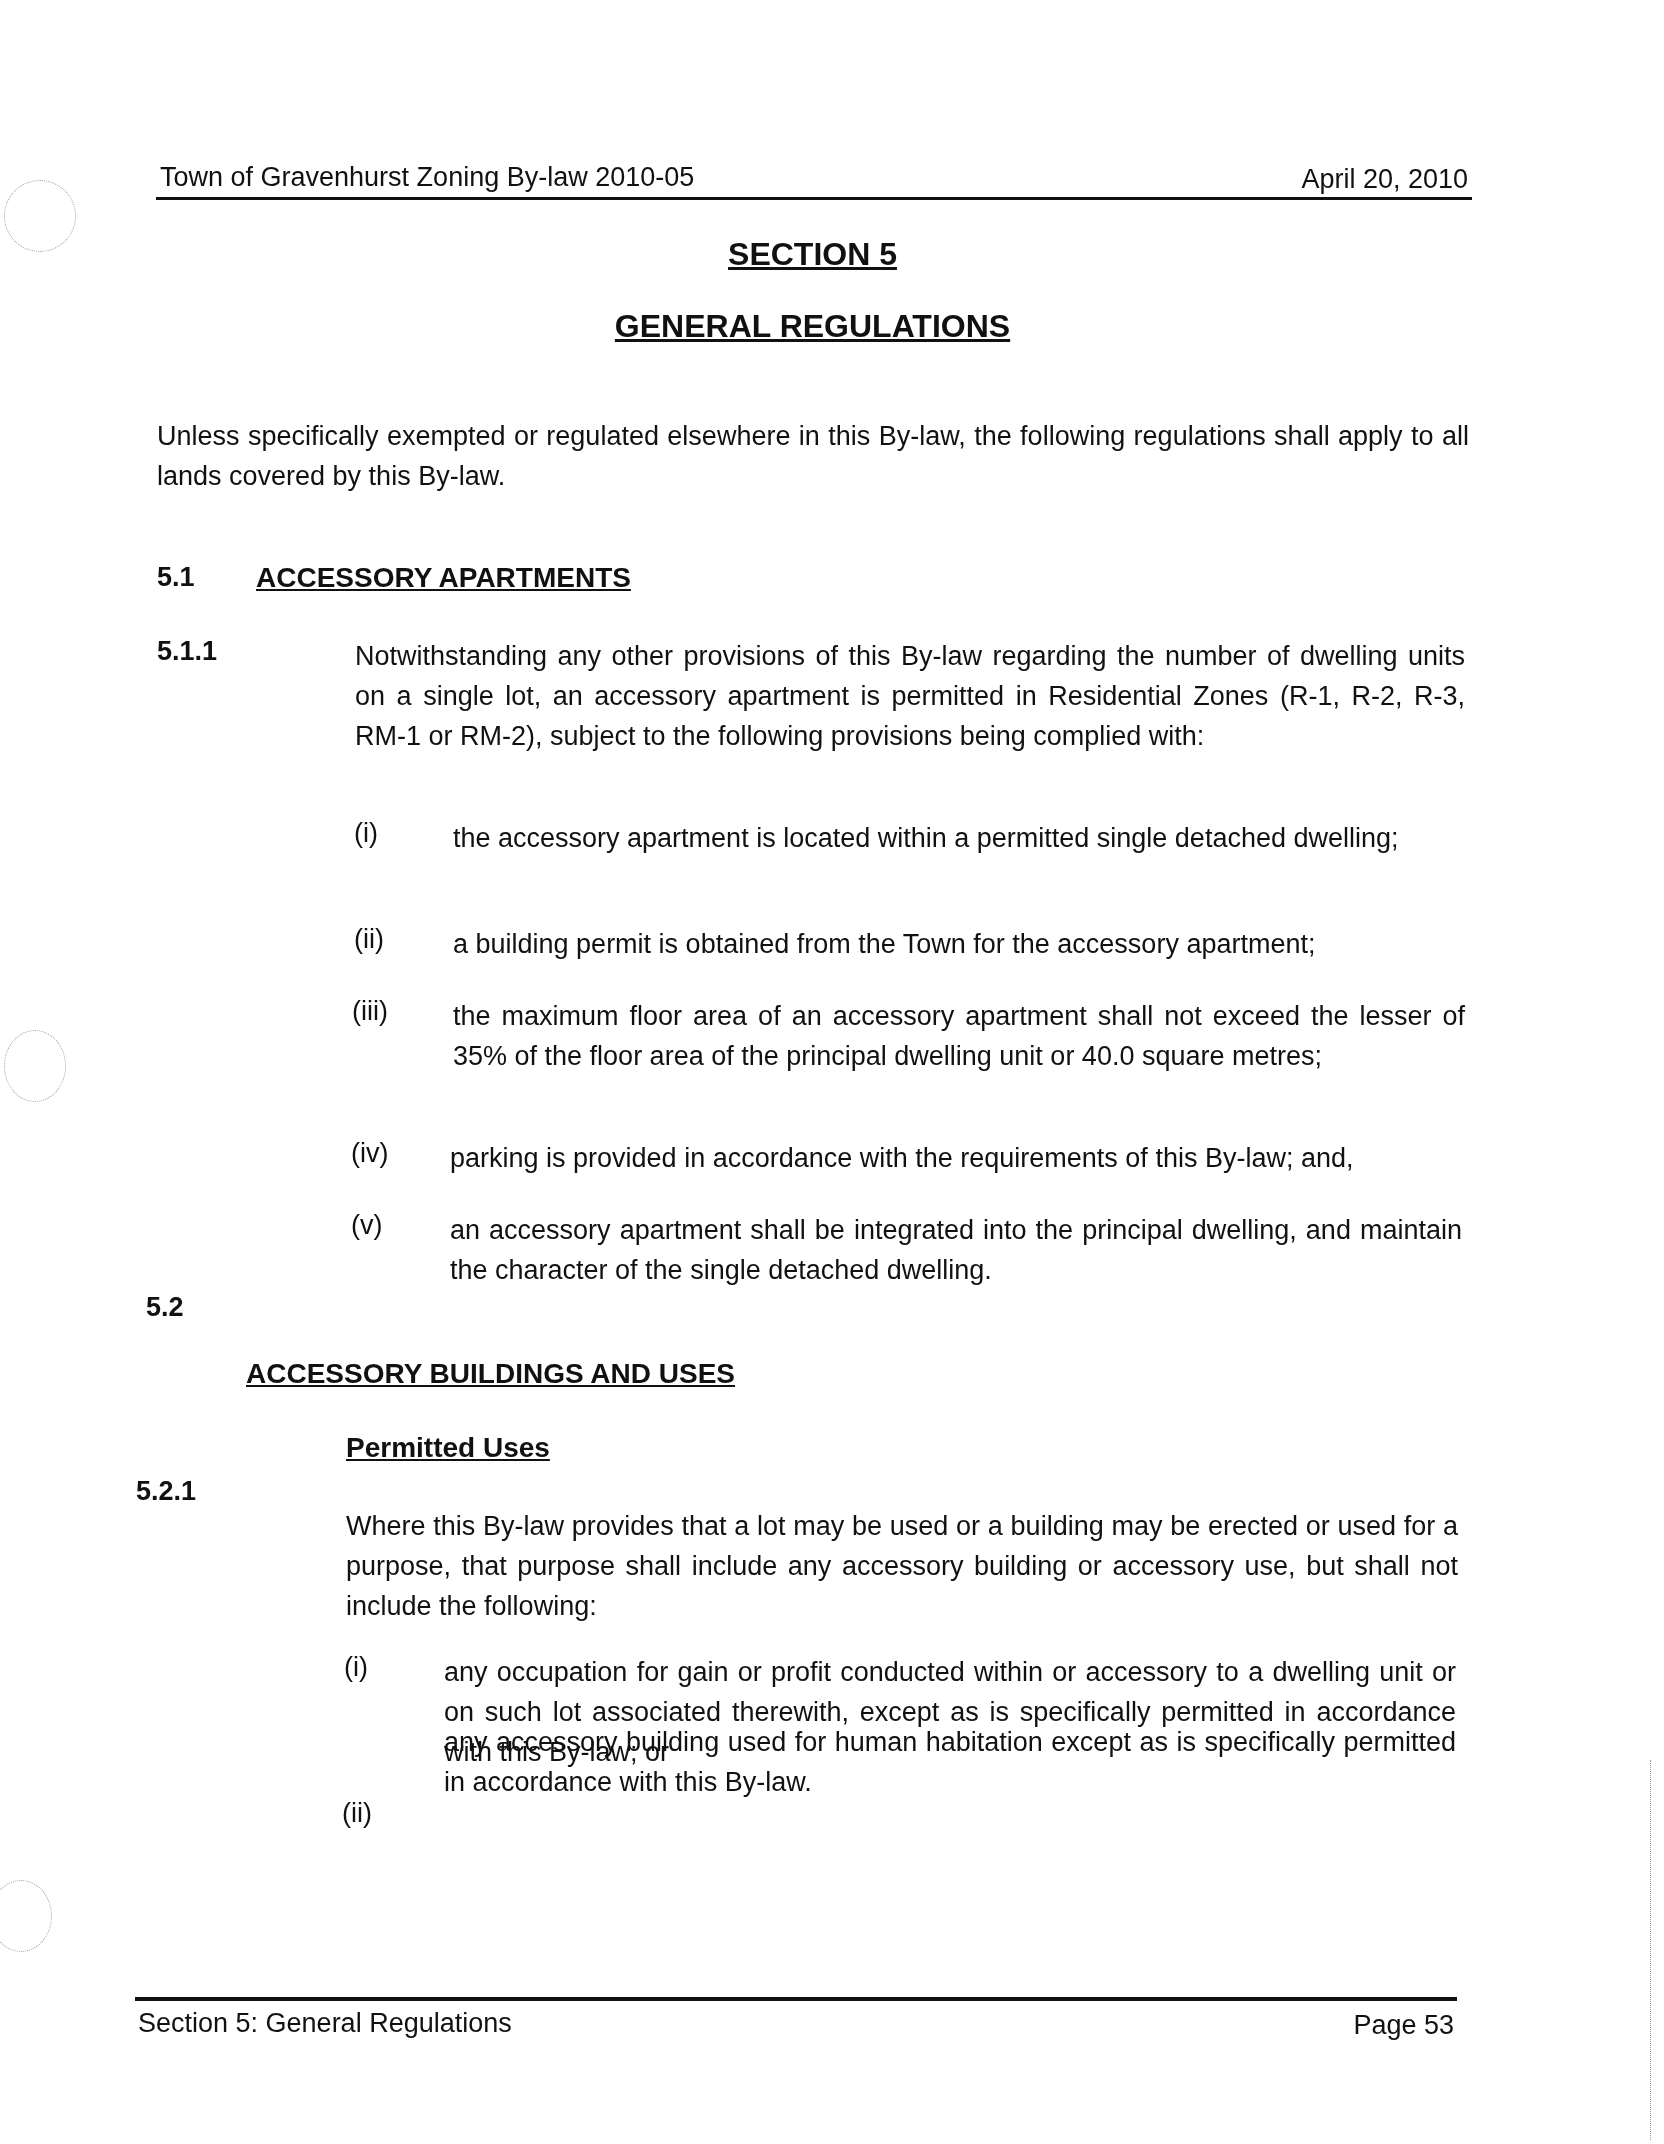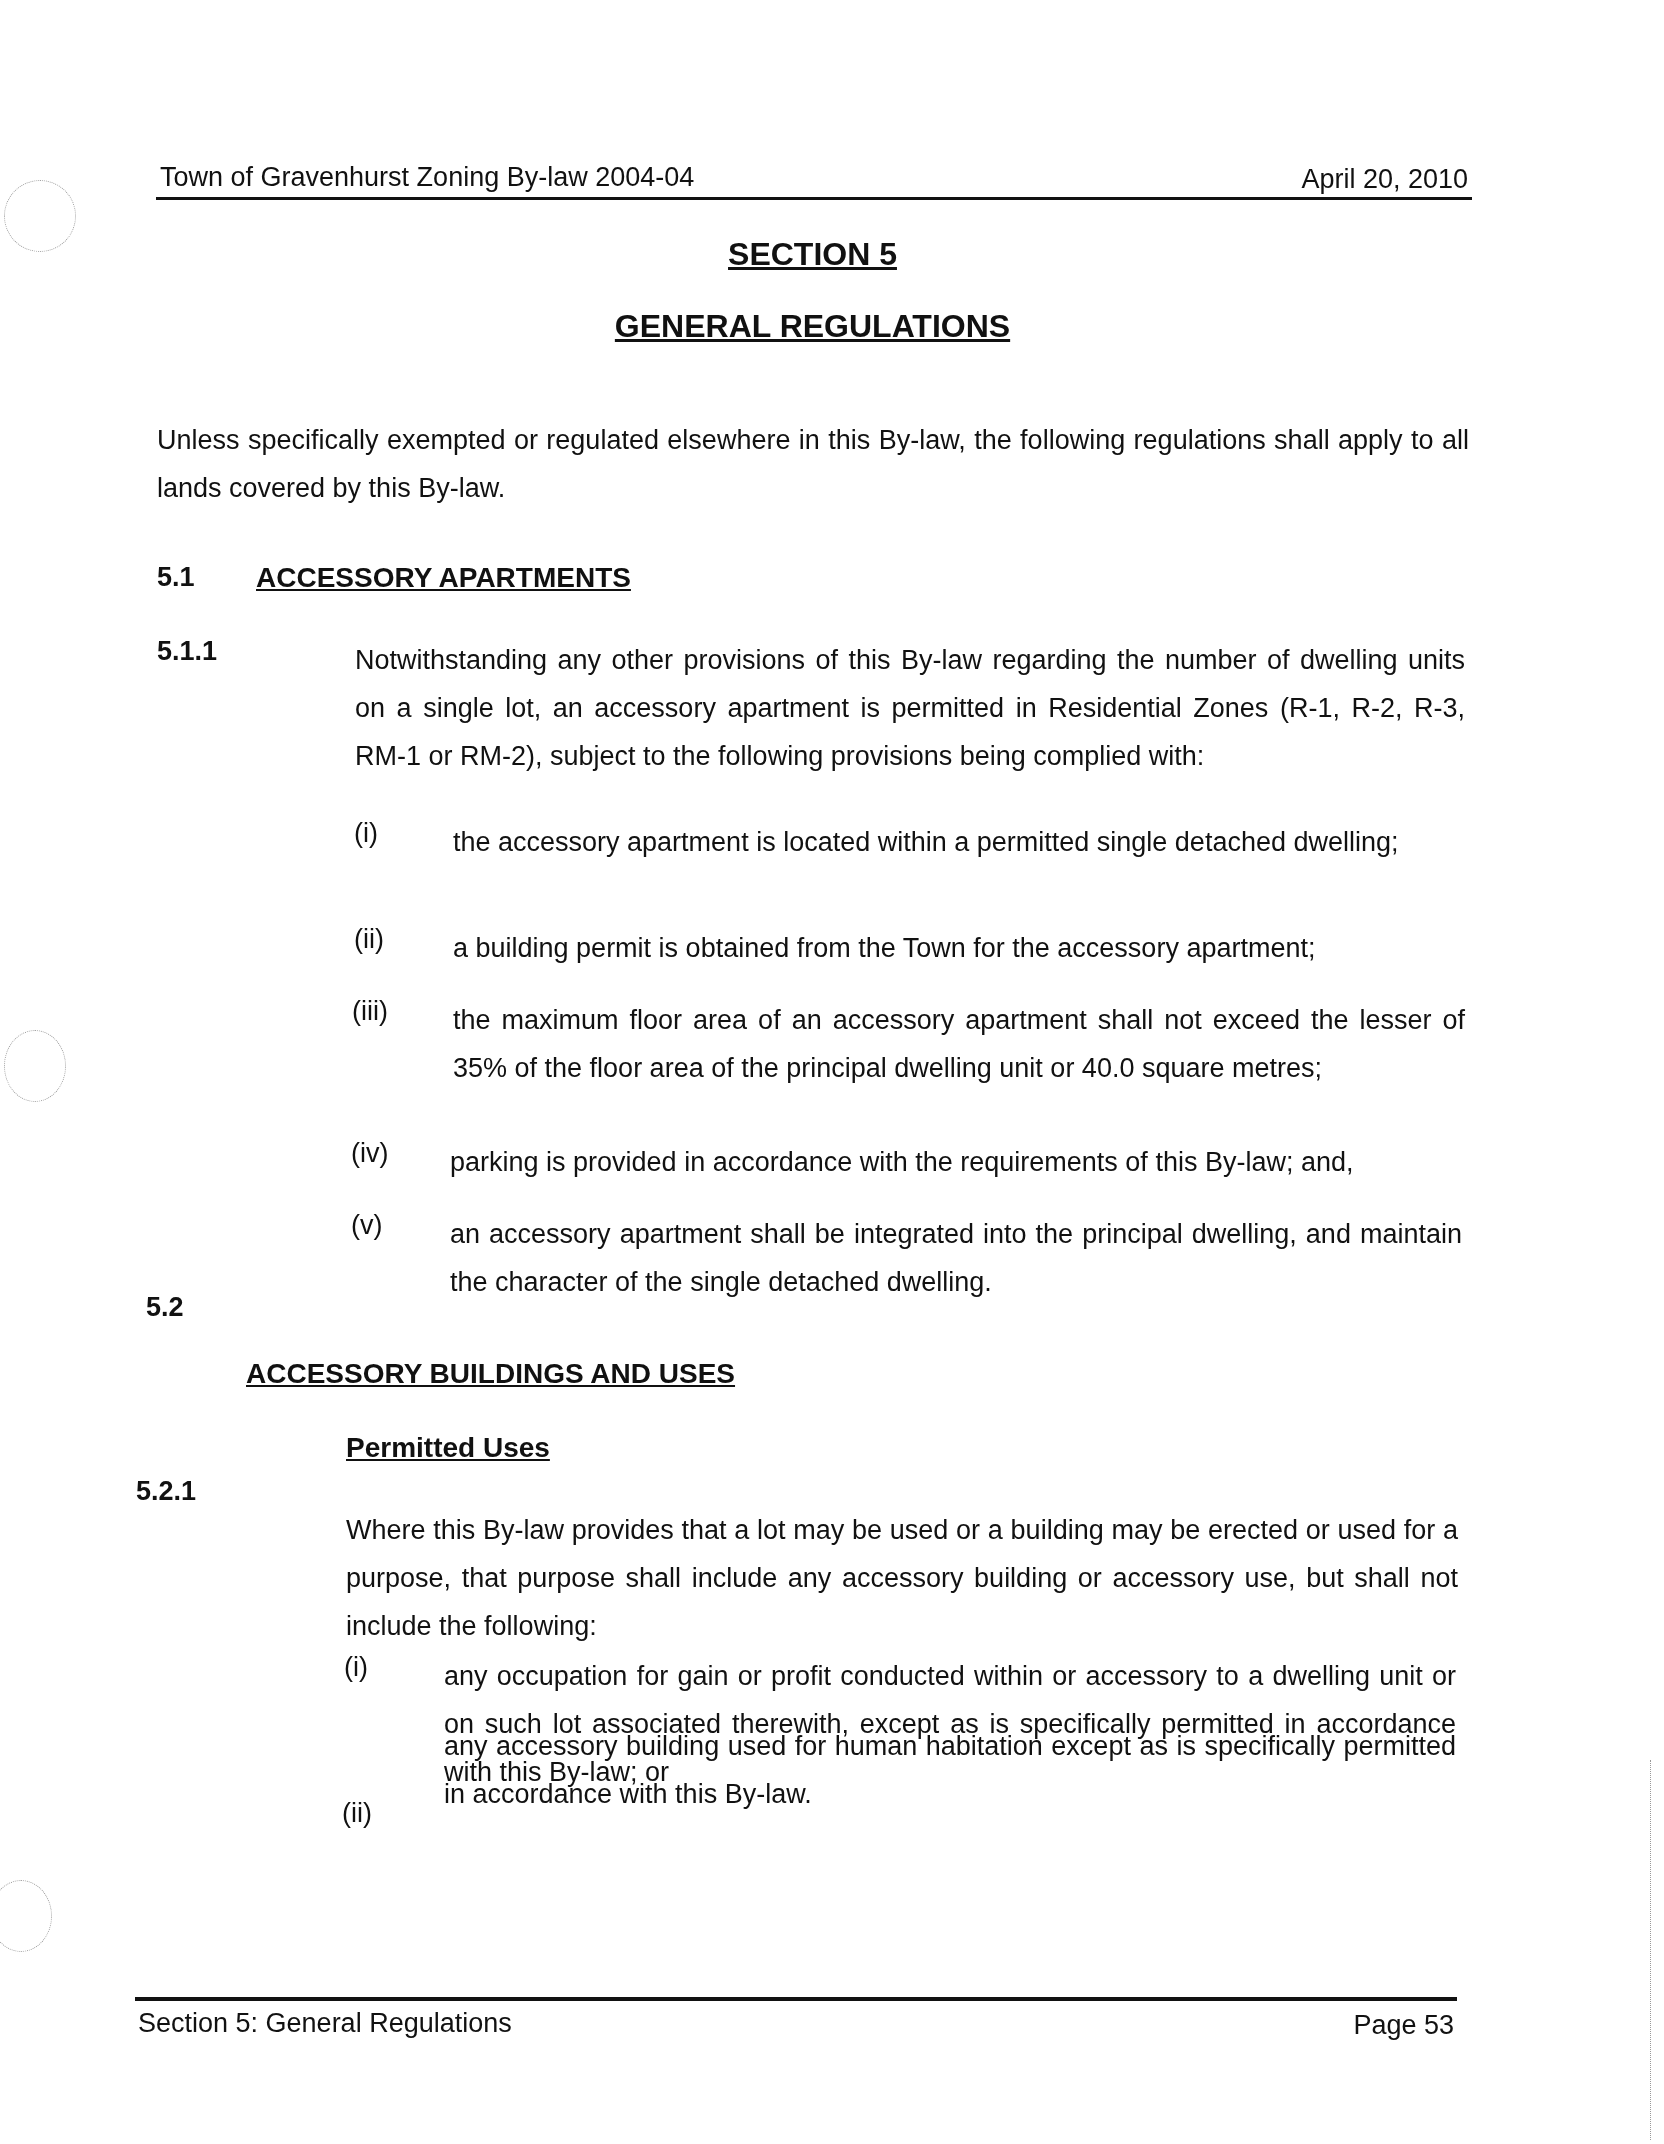--- a/index.html
+++ b/index.html
@@ -2,36 +2,36 @@
 <html><head>
   <meta charset="utf-8">
   <style>
     html, body { margin: 0; padding: 0; background: #ffffff; }
     body { width: 1664px; height: 2144px; position: relative; overflow: hidden;
       font-family: "Liberation Sans", sans-serif; color: #111; }
     .abs { position: absolute; }
     .hdr-text { font-size: 27px; }
     .rule { position: absolute; background: #111; height: 3px; }
     .title { font-size: 32px; font-weight: bold; text-decoration: underline; text-align: center; width: 100%; }
-    .body { font-size: 27px; line-height: 48px; text-align: justify; }
+    .body { font-size: 27px; line-height: 40px; text-align: justify; }
     .num { font-size: 27px; font-weight: bold; }
     .heading { font-size: 28px; font-weight: bold; text-decoration: underline; }
     .roman { font-size: 27px; }
     .scanmark { position: absolute; border: 1px dotted #999; border-radius: 50%; }
     .edge { position: absolute; right: 12px; top: 1760px; width: 1px; height: 380px; border-left: 1px dotted #999; }
   </style>
 </head>
 <body>
 
 <div class="scanmark" style="left:4px; top:180px; width:70px; height:70px;"></div>
 <div class="scanmark" style="left:4px; top:1030px; width:60px; height:70px;"></div>
 <div class="scanmark" style="left:-10px; top:1880px; width:60px; height:70px;"></div>
 <div class="edge"></div>
 
-<div class="abs hdr-text" style="left:160px; top:162px;">Town of Gravenhurst Zoning By-law 2004-04</div>
+<div class="abs hdr-text" style="left:160px; top:162px;">Town of Gravenhurst Zoning By-law 2010-05</div>
 <div class="abs hdr-text" style="right:196px; top:164px;">April 20, 2010</div>
 <div class="rule" style="left:156px; top:197px; width:1316px;"></div>
 
 <div class="abs" style="left:0; top:236px; width:1625px;">
   <div class="title">SECTION 5</div>
 </div>
 <div class="abs" style="left:0; top:308px; width:1625px;">
   <div class="title">GENERAL REGULATIONS</div>
 </div>
 

